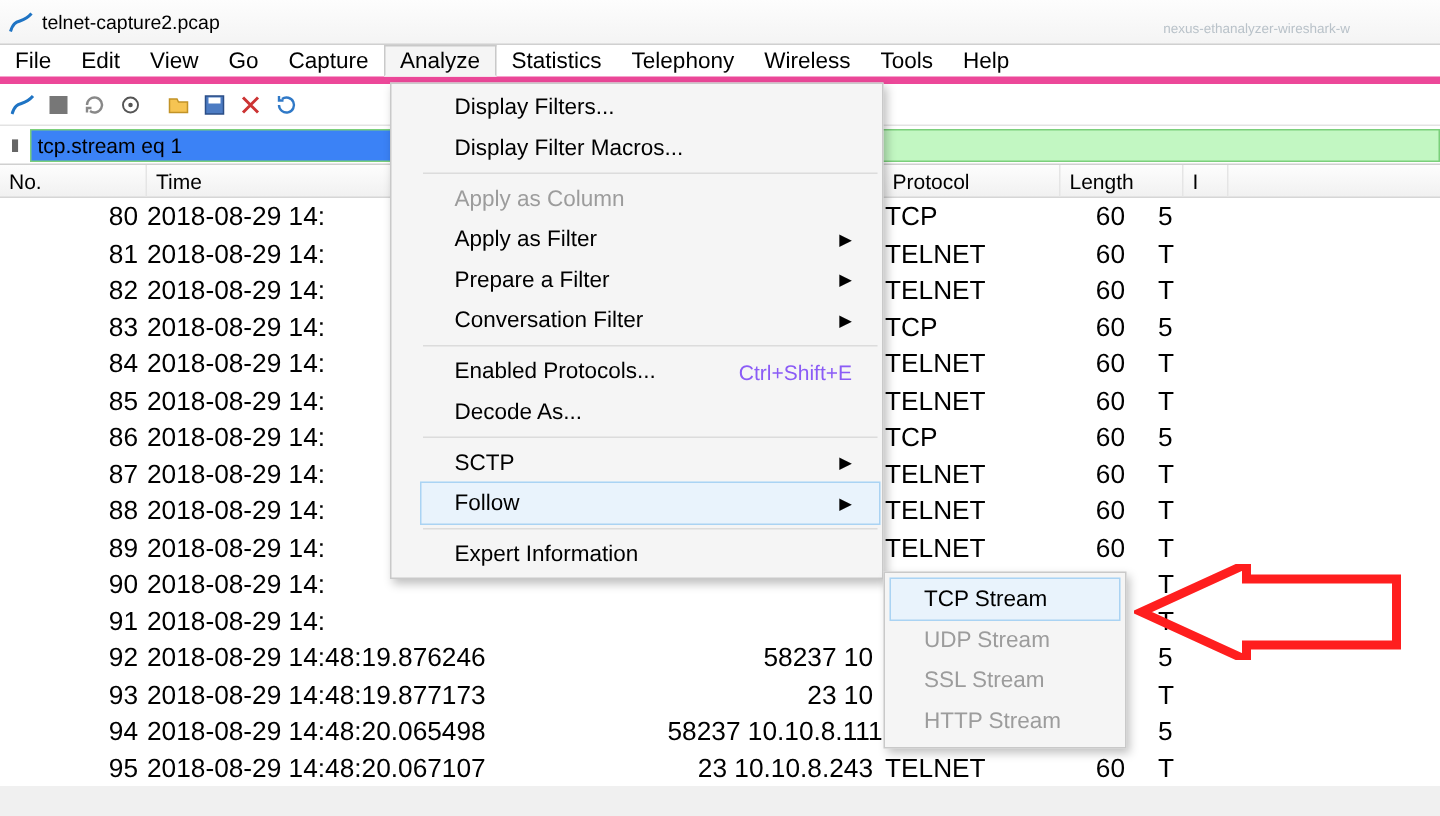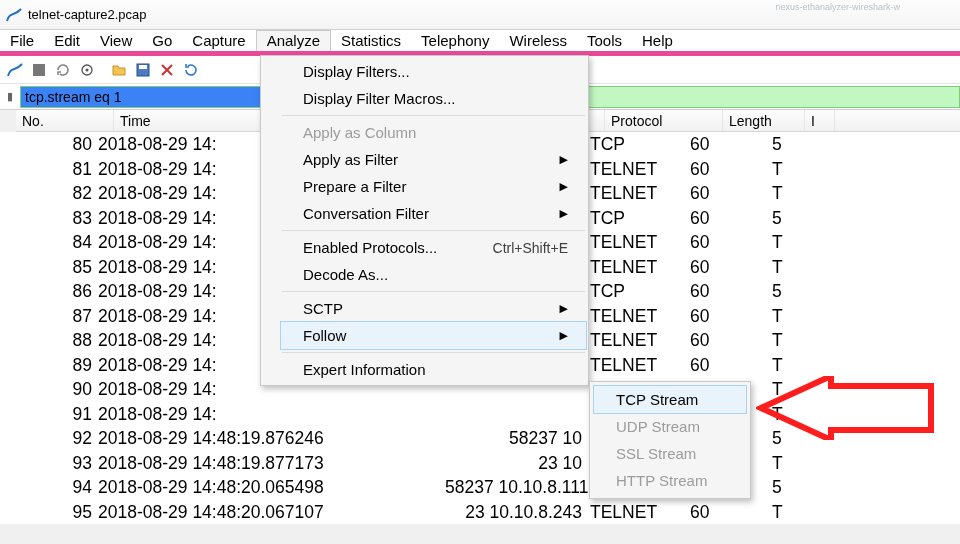--- a/index.html
+++ b/index.html
@@ -1,66 +1,66 @@
 <!DOCTYPE html>
 <html><head>
 <meta charset="utf-8">
 <style>
   * { box-sizing: border-box; margin: 0; padding: 0; font-family: "Segoe UI", Tahoma, sans-serif; }
   body { width: 960px; height: 544px; background: #f0f0f0; position: relative; overflow: hidden; }
 
   
   .titlebar { height: 30px; background: linear-gradient(#fdfdfd,#f4f4f4); border-bottom: 1px solid #d0d0d0; display: flex; align-items: center; padding: 0 6px; font-size: 13px; }
   .titlebar .fin-icon { width: 16px; height: 16px; margin-right: 6px; }
-  .titlebar-extra { position: absolute; top: 2px; right: 60px; font-size: 9px; color: #b9c2c9; }
+  .titlebar-extra { position: absolute; top: 14px; right: 60px; font-size: 9px; color: #b9c2c9; }
 
   
   .menubar { height: 26px; background: #fff; display: flex; align-items: stretch; font-size: 15px; border-bottom: 5px solid #ec4899; }
   .menubar .menu-item { padding: 2px 10px; display: flex; align-items: center; cursor: default; }
   .menubar .menu-item.open { background: #f5f5f5; border: 1px solid #c9c9c9; border-bottom: 1px solid #f5f5f5; position: relative; z-index: 11; }
 
   
   .toolbar { height: 28px; background: #fff; display: flex; align-items: center; padding: 0 4px; gap: 2px; border-bottom: 1px solid #e3e3e3; }
   .tb-btn { width: 22px; height: 22px; display: flex; align-items: center; justify-content: center; }
 
   
   .filterbar { height: 26px; display: flex; align-items: center; background: #fff; border-bottom: 1px solid #d0d0d0;}
   .filter-icon { width: 20px; text-align: center; font-size: 11px; color: #666; }
   .filter-input { flex: 0 0 auto; width: 252px; height: 22px; background: #3b82f6; border: 1px solid #7bcf7b; font-size: 14px; padding: 1px 4px; font-family: inherit; }
   .filter-rest { flex: 1; height: 22px; background: #c2f7c2; border: 1px solid #7bcf7b; border-left: none; }
 
   
-  .pkt-header { height: 22px; background: linear-gradient(#fdfdfd,#f1f1f1); border-bottom: 1px solid #d6d6d6; display: flex; font-size: 14px; align-items: center; margin-left: 16px; }
+  .pkt-header { height: 22px; background: linear-gradient(#fdfdfd,#f1f1f1); border-bottom: 1px solid #d6d6d6; display: flex; font-size: 14px; align-items: center; }
   .pkt-header .col { padding: 0 6px; border-right: 1px solid #e5e5e5; height: 100%; display:flex; align-items:center; }
   .col-no { width: 98px; }
   .col-time { width: 347px; }
   .col-proto { width: 118px; }
   .col-len { width: 82px; }
   .col-info { width: 30px; }
 
   
   .pkt-list { font-family: Consolas, "Courier New", monospace; font-size: 17.5px; line-height: 24.5px; background: #fff; }
   .pkt-row { display: flex; height: 24.5px; white-space: pre; }
   .pkt-row span { overflow: hidden; }
   .c-no   { width: 98px; text-align: right; padding-right: 6px; }
   .c-time { width: 347px; }
   .c-dst  { width: 145px; }
   .c-proto{ width: 100px; }
-  .c-len  { width: 82px; padding-right: 10px;}
+  .c-len  { width: 82px; text-align: right; padding-right: 22px;}
   .c-info { width: 30px; }
   
 
   
   .dropdown { position: absolute; background: #f5f5f5; border: 1px solid #c9c9c9; box-shadow: 2px 3px 6px rgba(0,0,0,0.25); z-index: 10; font-size: 15px; padding: 2px; }
   .dropdown .dd-item { padding: 5px 18px 5px 22px; display: flex; align-items: center; justify-content: space-between; gap: 24px; cursor: default; }
   .dropdown .dd-item.disabled { color: #9c9c9c; }
   .dropdown .dd-item.highlight { background: #e9f3fc; border: 1px solid #aad3f3; margin: -1px; }
   .dropdown .dd-item .arrow { font-size: 11px; }
   .dropdown hr { border: none; border-top: 1px solid #dcdcdc; margin: 3px 1px; }
-  .dd-shortcut { color: #404040; font-size: 14px; }
+  .dd-shortcut { color: #8b5cf6; font-size: 14px; }
 
   .analyze-menu { top: 55px; left: 260px; width: 329px; padding-left: 20px; }
   .follow-sub   { top: 381px; left: 589px; width: 162px; padding: 4px; }
 
   
   .big-arrow { position: absolute; top: 376px; left: 756px; pointer-events: none; }
 </style>
 </head>
 <body>
 

